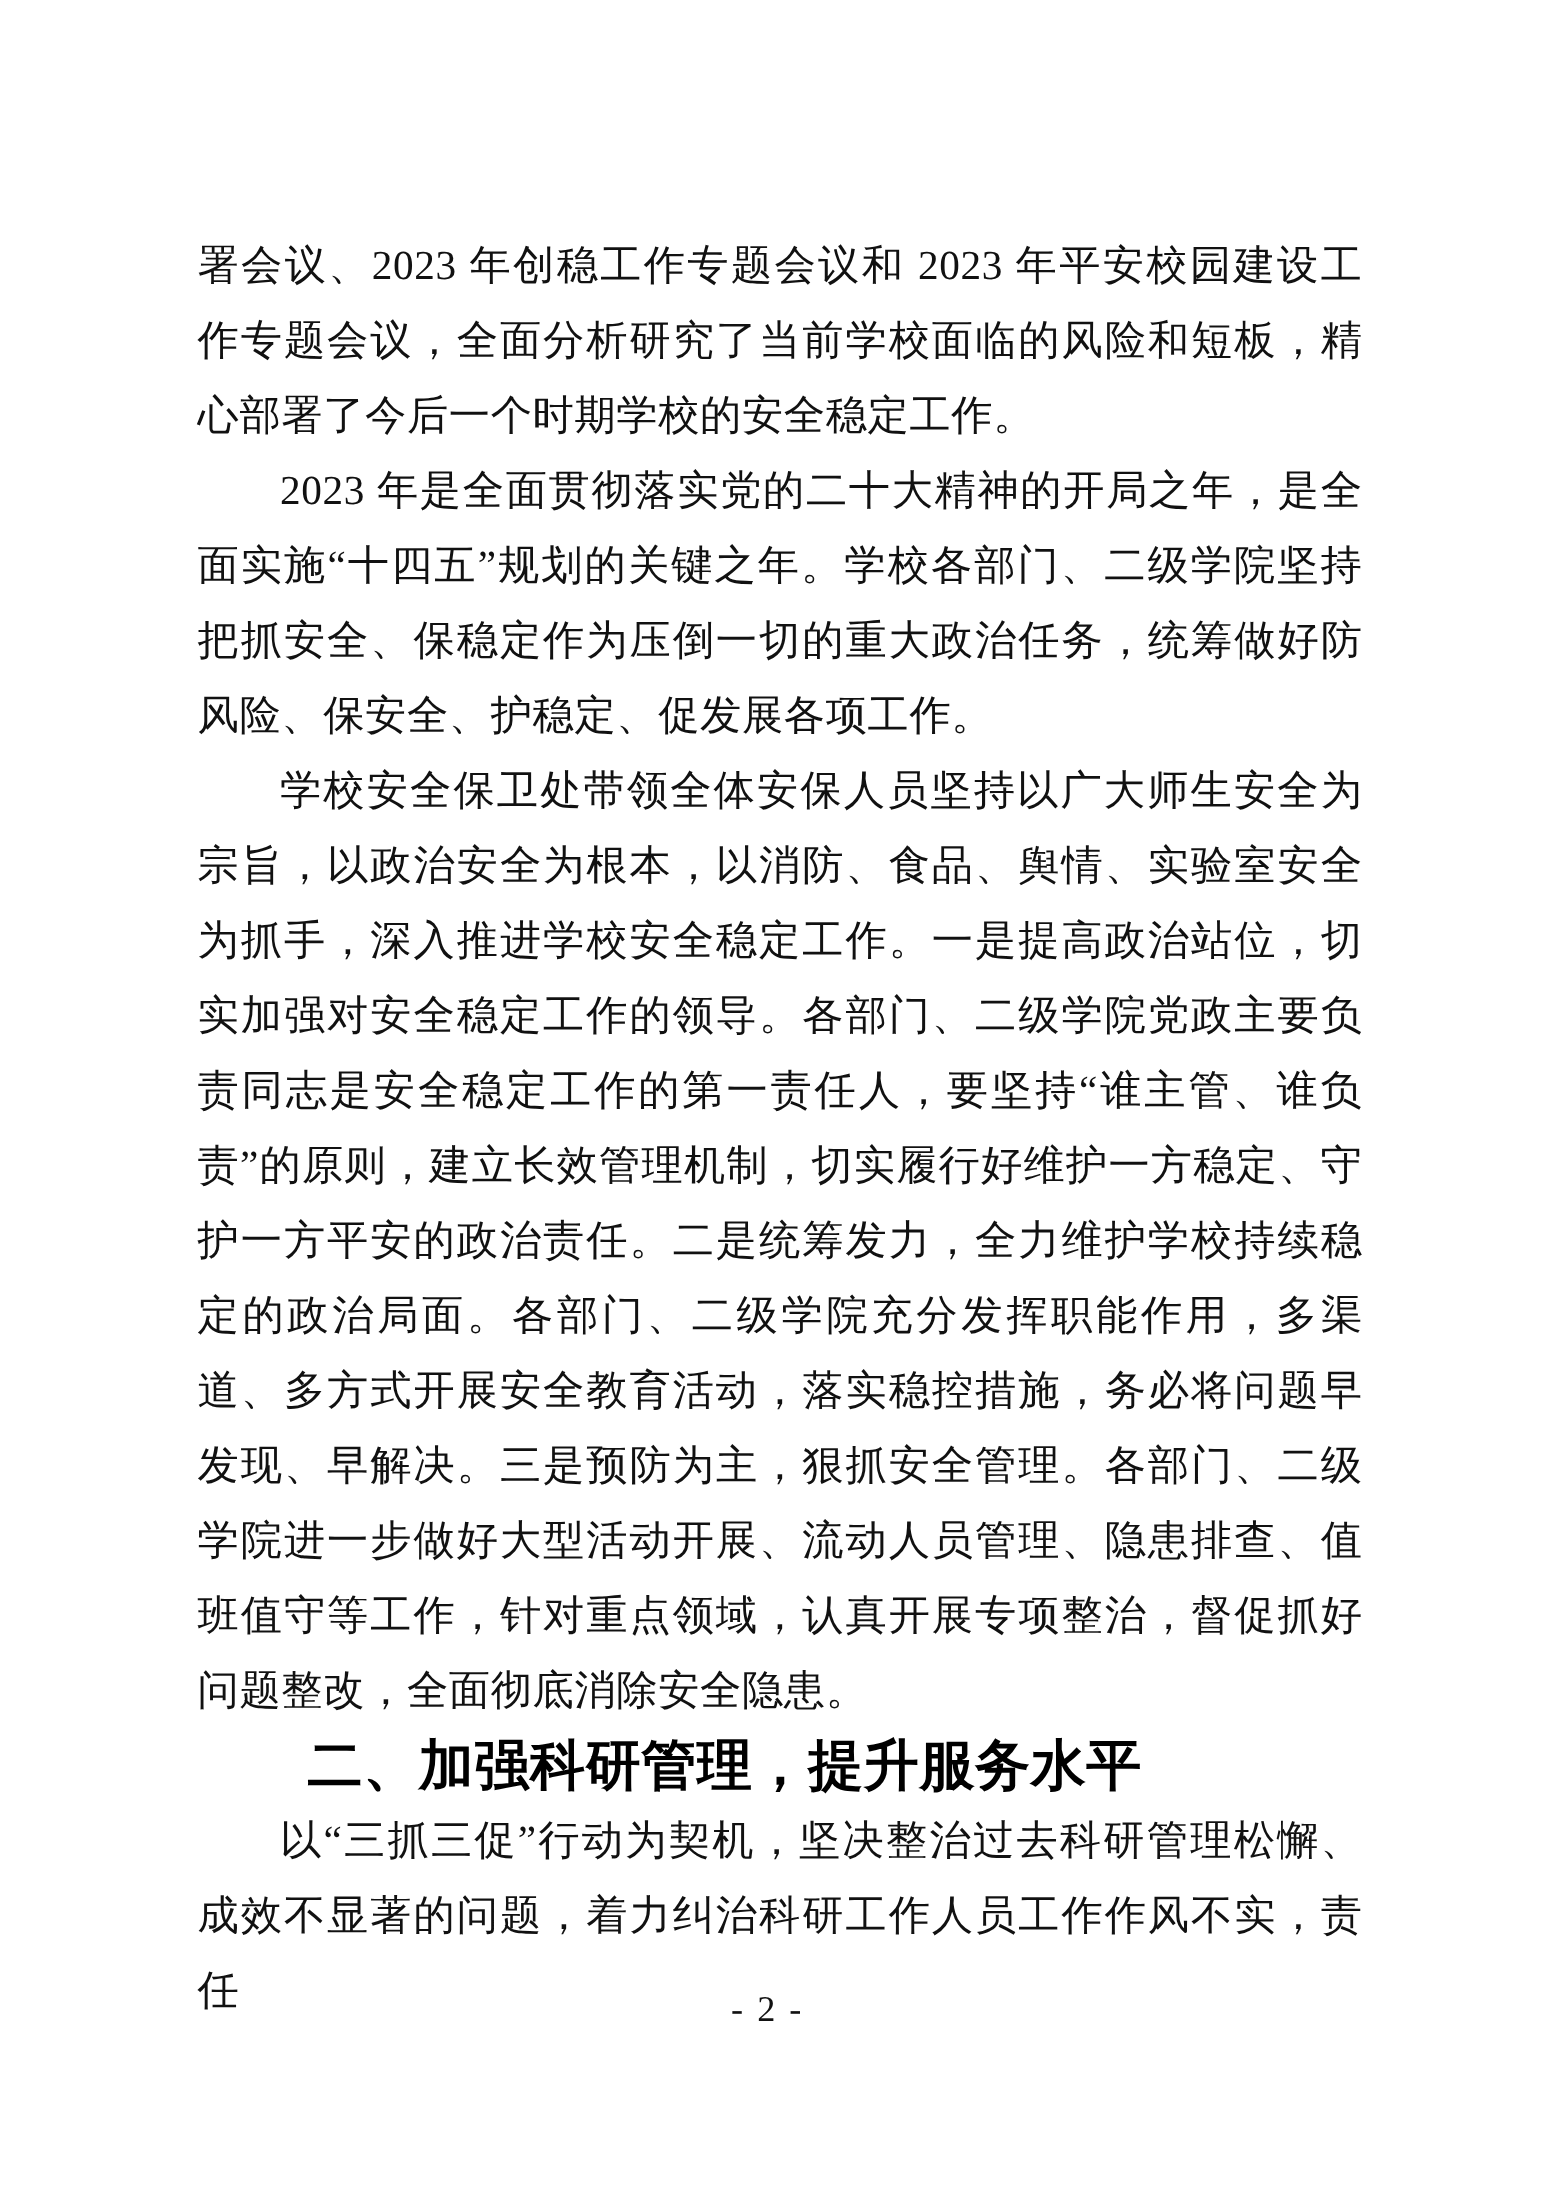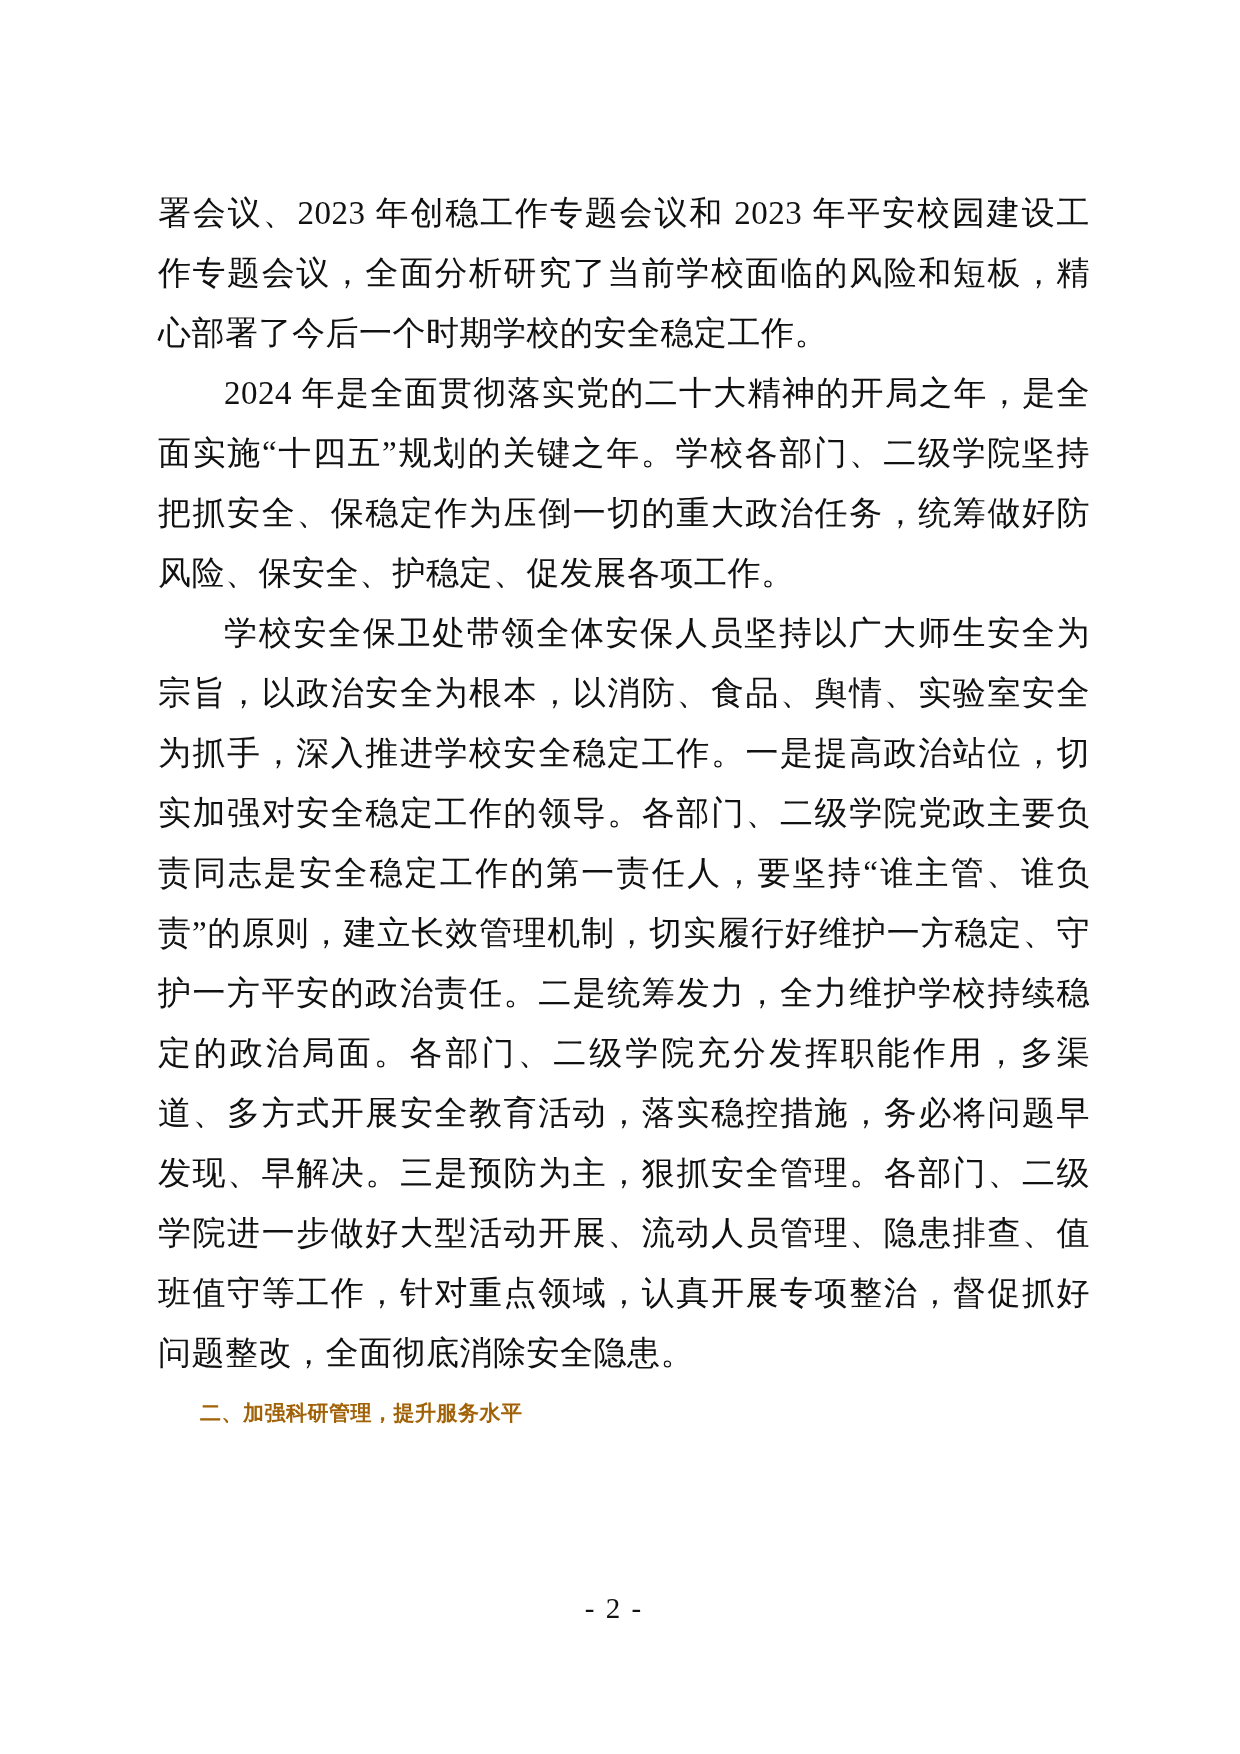--- a/index.html
+++ b/index.html
@@ -39,23 +39,23 @@
   }
   .bold-run {
     font-weight: normal;
   }
   .section-heading {
     margin: 0;
     padding: 0;
     text-indent: 2em;
     font-family: "Liberation Sans", "DejaVu Sans", sans-serif;
     font-weight: bold;
-    font-size: 21px;
+    font-size: 44px;
     line-height: 60px;
-    color: #a16207;
+    color: #000000;
   }
   .page-footer {
     position: absolute;
     top: 1588px;
     left: 0;
     width: 100%;
     text-align: center;
     font-size: 29px;
     line-height: 40px;
     letter-spacing: 2px;
@@ -64,24 +64,25 @@
 </style>
 </head>
 <body>
 
 <div class="page">
 
   <div class="body-text">
 
     <p class="para-noindent">署会议、2023 年创稳工作专题会议和 2023 年平安校园建设工作专题会议，全面分析研究了当前学校面临的风险和短板，精心部署了今后一个时期学校的安全稳定工作。</p>
 
-    <p class="para-indent">2024 年是全面贯彻落实党的二十大精神的开局之年，是全面实施“十四五”规划的关键之年。学校各部门、二级学院坚持把抓安全、保稳定作为压倒一切的重大政治任务，统筹做好防风险、保安全、护稳定、促发展各项工作。</p>
+    <p class="para-indent">2023 年是全面贯彻落实党的二十大精神的开局之年，是全面实施“十四五”规划的关键之年。学校各部门、二级学院坚持把抓安全、保稳定作为压倒一切的重大政治任务，统筹做好防风险、保安全、护稳定、促发展各项工作。</p>
 
     <p class="para-indent"><span>学校安全保卫处带领全体安保人员坚持以广大师生安全为宗旨，以政治安全为根本，以消防、食品、舆情、实验室安全为抓手，深入推进学校安全稳定工作。</span><span class="bold-run">一是</span><span>提高政治站位，切实加强对安全稳定工作的领导。各部门、二级学院党政主要负责同志是安全稳定工作的第一责任人，要坚持“谁主管、谁负责”的原则，建立长效管理机制，切实履行好维护一方稳定、守护一方平安的政治责任。</span><span class="bold-run">二是</span><span>统筹发力，全力维护学校持续稳定的政治局面。各部门、二级学院充分发挥职能作用，多渠道、多方式开展安全教育活动，落实稳控措施，务必将问题早发现、早解决。</span><span class="bold-run">三是</span><span>预防为主，狠抓安全管理。各部门、二级学院进一步做好大型活动开展、流动人员管理、隐患排查、值班值守等工作，针对重点领域，认真开展专项整治，督促抓好问题整改，全面彻底消除安全隐患。</span></p>
 
     <h2 class="section-heading">二、加强科研管理，提升服务水平</h2>
 
+    <p class="para-indent">以“三抓三促”行动为契机，坚决整治过去科研管理松懈、成效不显著的问题，着力纠治科研工作人员工作作风不实，责任</p>
 
   </div>
 
   <div class="page-footer">- 2 -</div>
 
 </div>
 
 </body></html>

